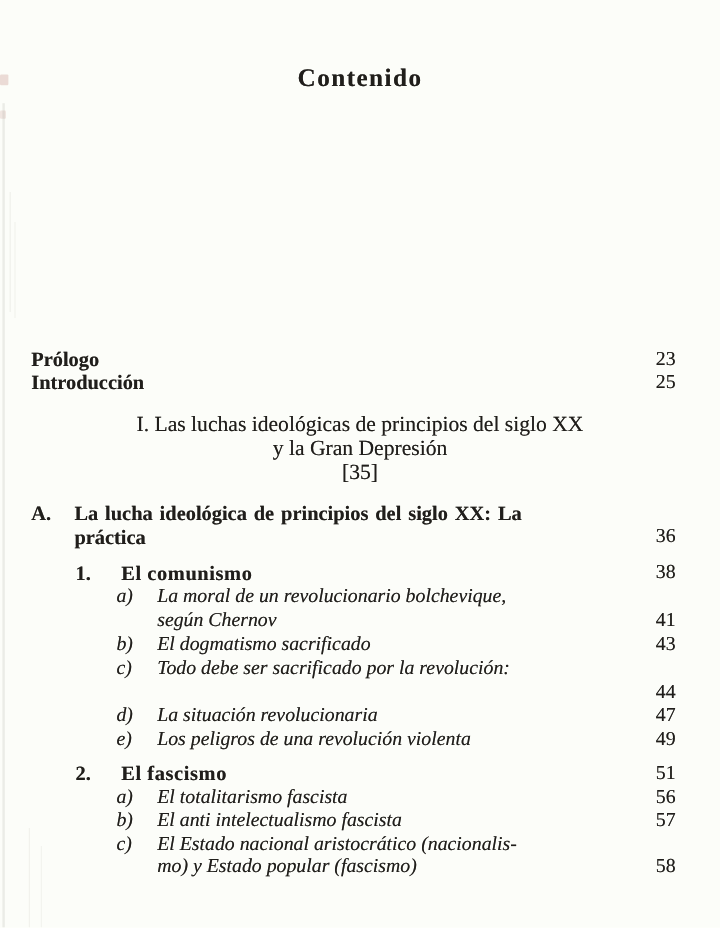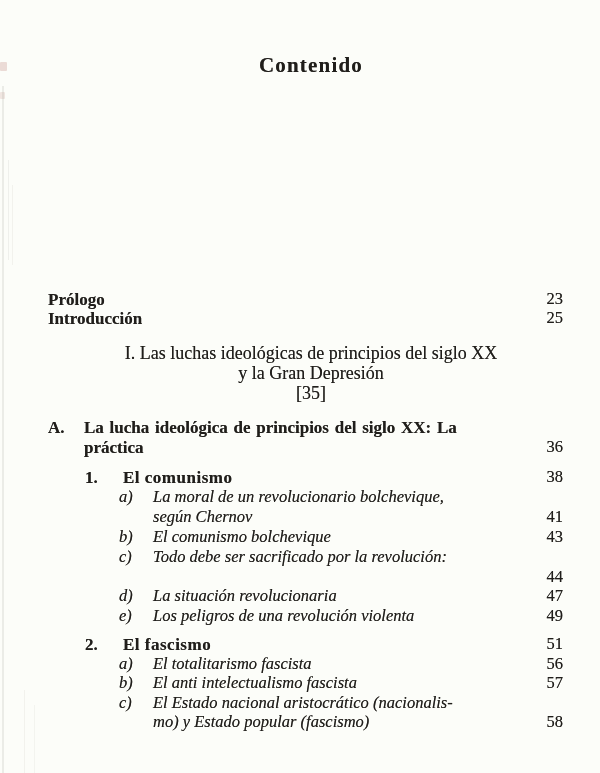--- a/index.html
+++ b/index.html
@@ -11,21 +11,20 @@
     color:#201e1b;
     overflow:hidden;
   }
   .page *{box-sizing:border-box;}
   .txt{
     position:absolute;
     white-space:nowrap;
     line-height:1;
     font-size:16.5px;
     text-shadow:0 0 0.5px rgba(32,30,27,0.65);
-    padding-left:22px;
   }
   .ital{font-style:italic;}
   .title{
     left:0;right:0;text-align:center;
     font-size:21px;font-weight:bold;letter-spacing:1.2px;
   }
   .center{left:0;right:0;text-align:center;}
   .h-part{font-size:18px;font-weight:normal;}
   .lvl1{font-size:17px;font-weight:bold;}
   .pagenum{
@@ -73,21 +72,21 @@
   <div class="txt lvl1" style="left:63px;top:469px">1.</div>
   <div class="txt lvl1" style="left:101px;top:469px;letter-spacing:0.5px">El comunismo</div>
   <div class="txt pagenum" style="top:469px">38</div>
 
   <div class="txt ital" style="left:97px;top:489px">a)</div>
   <div class="txt ital" style="left:131px;top:489px">La moral de un revolucionario bolchevique,</div>
   <div class="txt ital" style="left:131px;top:509px">según Chernov</div>
   <div class="txt pagenum" style="top:509px">41</div>
 
   <div class="txt ital" style="left:97px;top:529px">b)</div>
-  <div class="txt ital" style="left:131px;top:529px">El comunismo bolchevique</div>
+  <div class="txt ital" style="left:131px;top:529px">El dogmatismo sacrificado</div>
   <div class="txt pagenum" style="top:529px">43</div>
 
   <div class="txt ital" style="left:97px;top:549px">c)</div>
   <div class="txt ital" style="left:131px;top:549px">Todo debe ser sacrificado por la revolución:</div>
   <div class="txt pagenum" style="top:569px">44</div>
 
   <div class="txt ital" style="left:97px;top:588px">d)</div>
   <div class="txt ital" style="left:131px;top:588px">La situación revolucionaria</div>
   <div class="txt pagenum" style="top:588px">47</div>
 

